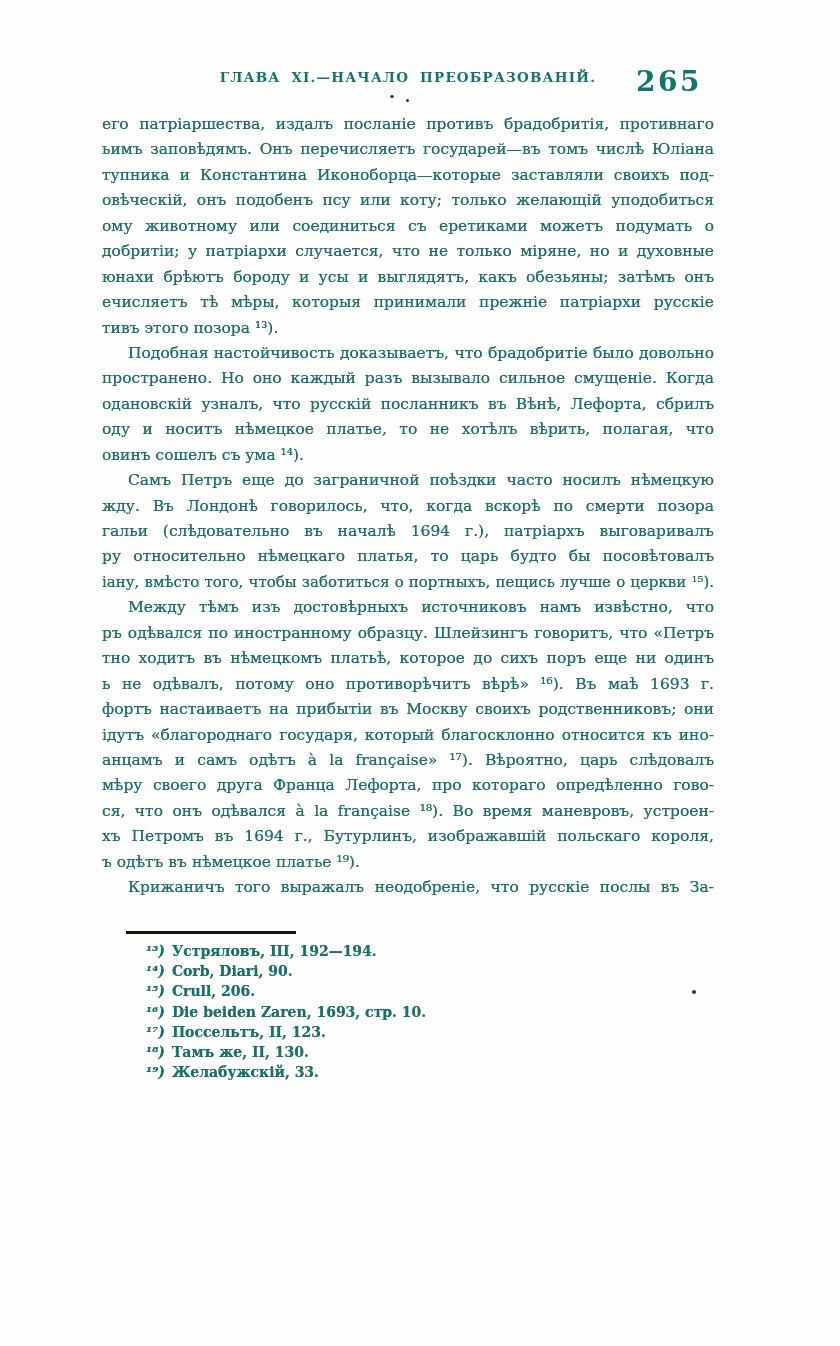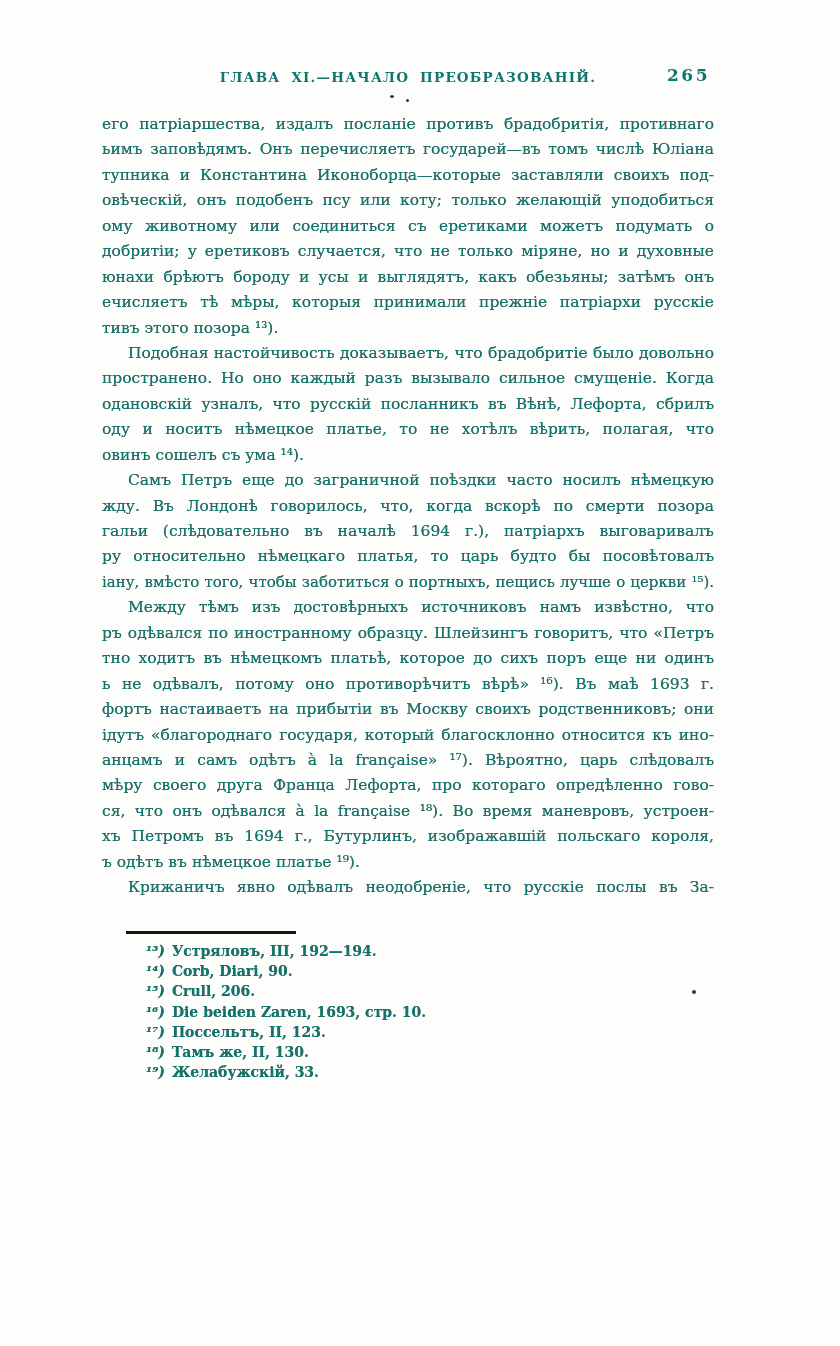--- a/index.html
+++ b/index.html
@@ -27,23 +27,23 @@
   .chapter-title {
     text-align: center;
     font-size: 13.5px;
     font-weight: bold;
     letter-spacing: 1.2px;
     word-spacing: 5px;
     white-space: nowrap;
   }
   .page-number {
     position: absolute;
-    right: 4px;
+    right: 12px;
     top: -4px;
-    font-size: 17px;
+    font-size: 28px;
     font-weight: bold;
     letter-spacing: 2.5px;
   }
   
   .text-block {
     position: absolute;
     left: 102px;
     top: 112px;
     width: 612px;
     font-size: 15.5px;
@@ -105,21 +105,21 @@
     <div class="chapter-title">ГЛАВА XI.—НАЧАЛО ПРЕОБРАЗОВАНІЙ.</div>
     <div class="page-number">265</div>
   </header>
 
   <main class="text-block">
       <div class="bline just">его патріаршества, издалъ посланіе противъ брадобритія, противнаго</div>
       <div class="bline just">ьимъ заповѣдямъ. Онъ перечисляетъ государей—въ томъ числѣ Юліана</div>
       <div class="bline just">тупника и Константина Иконоборца—которые заставляли своихъ под-</div>
       <div class="bline just">овѣческій, онъ подобенъ псу или коту; только желающій уподобиться</div>
       <div class="bline just">ому животному или соединиться съ еретиками можетъ подумать о</div>
-      <div class="bline just">добритіи; у еретиковъ случается, что не только міряне, но и духовные</div>
+      <div class="bline just">добритіи; у патріархи случается, что не только міряне, но и духовные</div>
       <div class="bline just">юнахи брѣютъ бороду и усы и выглядятъ, какъ обезьяны; затѣмъ онъ</div>
       <div class="bline just">ечисляетъ тѣ мѣры, которыя принимали прежніе патріархи русскіе</div>
       <div class="bline">тивъ этого позора ¹³).</div>
       <div class="bline pindent just">Подобная настойчивость доказываетъ, что брадобритіе было довольно</div>
       <div class="bline just">пространено. Но оно каждый разъ вызывало сильное смущеніе. Когда</div>
       <div class="bline just">одановскій узналъ, что русскій посланникъ въ Вѣнѣ, Лефорта, сбрилъ</div>
       <div class="bline just">оду и носитъ нѣмецкое платье, то не хотѣлъ вѣрить, полагая, что</div>
       <div class="bline">овинъ сошелъ съ ума ¹⁴).</div>
       <div class="bline pindent just">Самъ Петръ еще до заграничной поѣздки часто носилъ нѣмецкую</div>
       <div class="bline just">жду. Въ Лондонѣ говорилось, что, когда вскорѣ по смерти позора</div>
@@ -130,21 +130,21 @@
       <div class="bline just">ръ одѣвался по иностранному образцу. Шлейзингъ говоритъ, что «Петръ</div>
       <div class="bline just">тно ходитъ въ нѣмецкомъ платьѣ, которое до сихъ поръ еще ни одинъ</div>
       <div class="bline just">ь не одѣвалъ, потому оно противорѣчитъ вѣрѣ» ¹⁶). Въ маѣ 1693 г.</div>
       <div class="bline just">фортъ настаиваетъ на прибытіи въ Москву своихъ родственниковъ; они</div>
       <div class="bline just">ідутъ «благороднаго государя, который благосклонно относится къ ино-</div>
       <div class="bline just">анцамъ и самъ одѣтъ à la française» ¹⁷). Вѣроятно, царь слѣдовалъ</div>
       <div class="bline just">мѣру своего друга Франца Лефорта, про котораго опредѣленно гово-</div>
       <div class="bline just">ся, что онъ одѣвался à la française ¹⁸). Во время маневровъ, устроен-</div>
       <div class="bline just">хъ Петромъ въ 1694 г., Бутурлинъ, изображавшій польскаго короля,</div>
       <div class="bline">ъ одѣтъ въ нѣмецкое платье ¹⁹).</div>
-      <div class="bline pindent just">Крижаничъ явно одѣвалъ неодобреніе, что русскіе послы въ За-</div>
+      <div class="bline pindent just">Крижаничъ того выражалъ неодобреніе, что русскіе послы въ За-</div>
     </main>
 
   <div class="footnote-rule"></div>
 
   <section class="footnotes">
       <div class="fnote"><span class="marker">¹³)</span><span>Устряловъ, III, 192—194.</span></div>
       <div class="fnote"><span class="marker">¹⁴)</span><span>Corb, Diari, 90.</span></div>
       <div class="fnote"><span class="marker">¹⁵)</span><span>Crull, 206.</span></div>
       <div class="fnote"><span class="marker">¹⁶)</span><span>Die beiden Zaren, 1693, стр. 10.</span></div>
       <div class="fnote"><span class="marker">¹⁷)</span><span>Поссельтъ, II, 123.</span></div>

